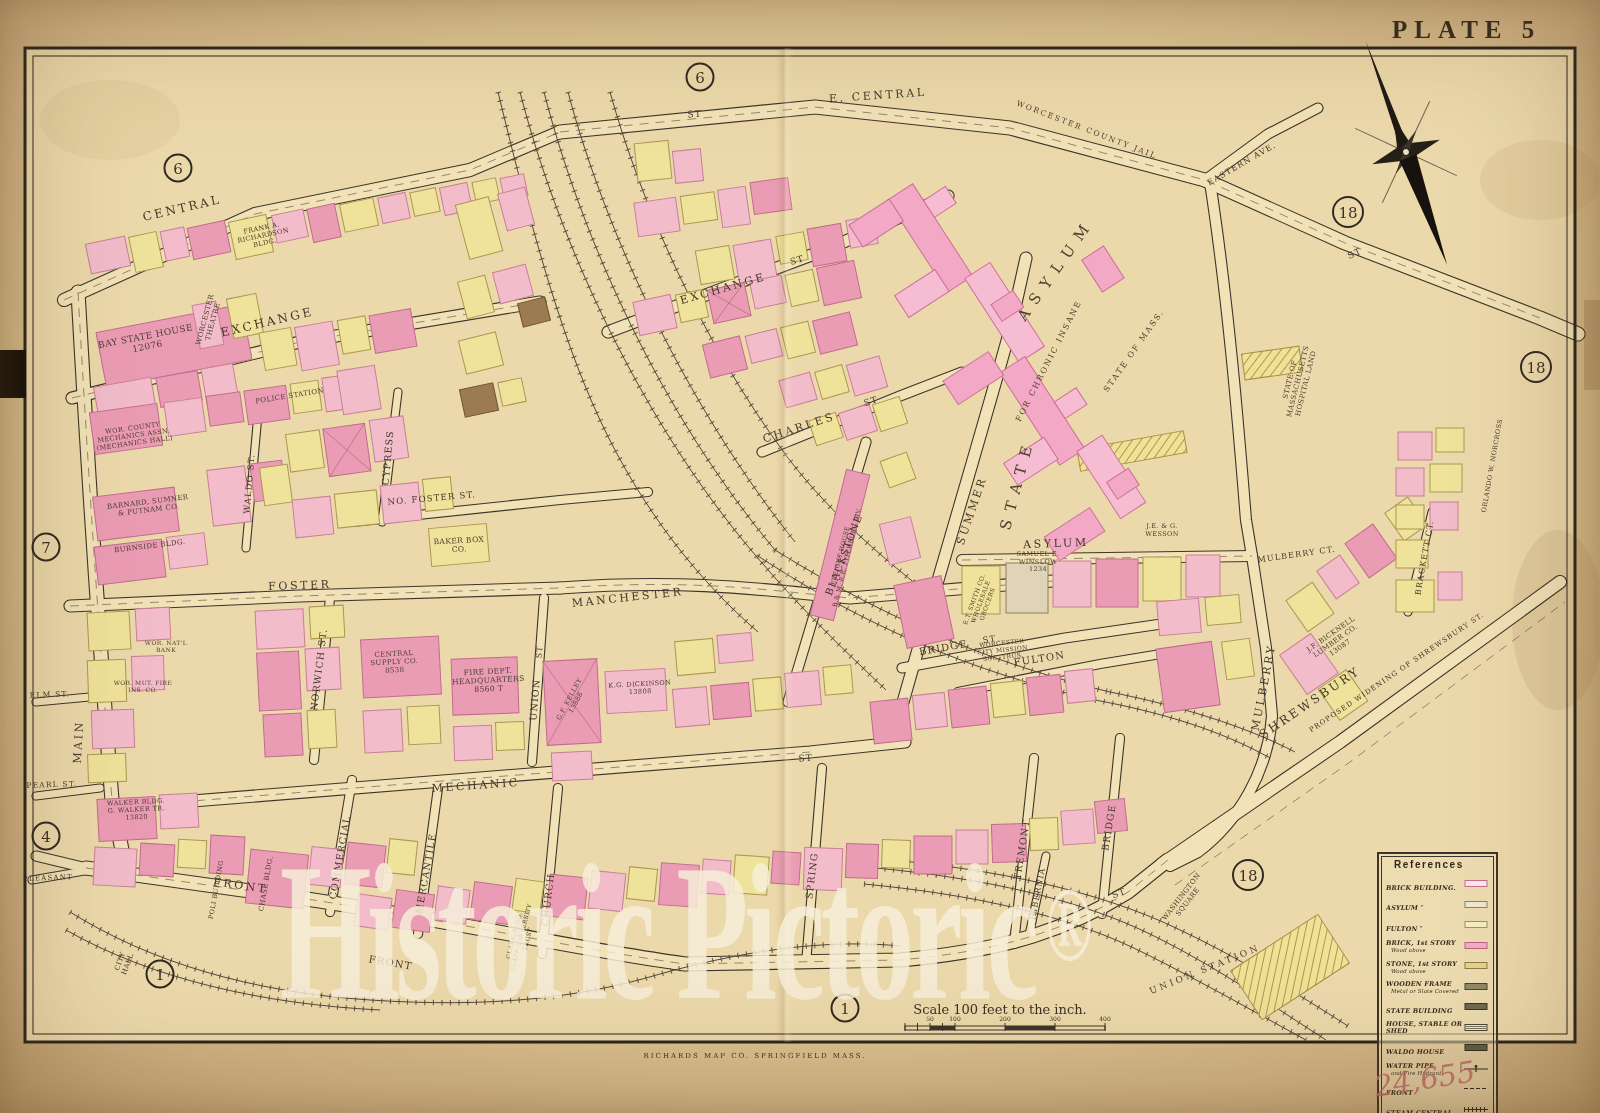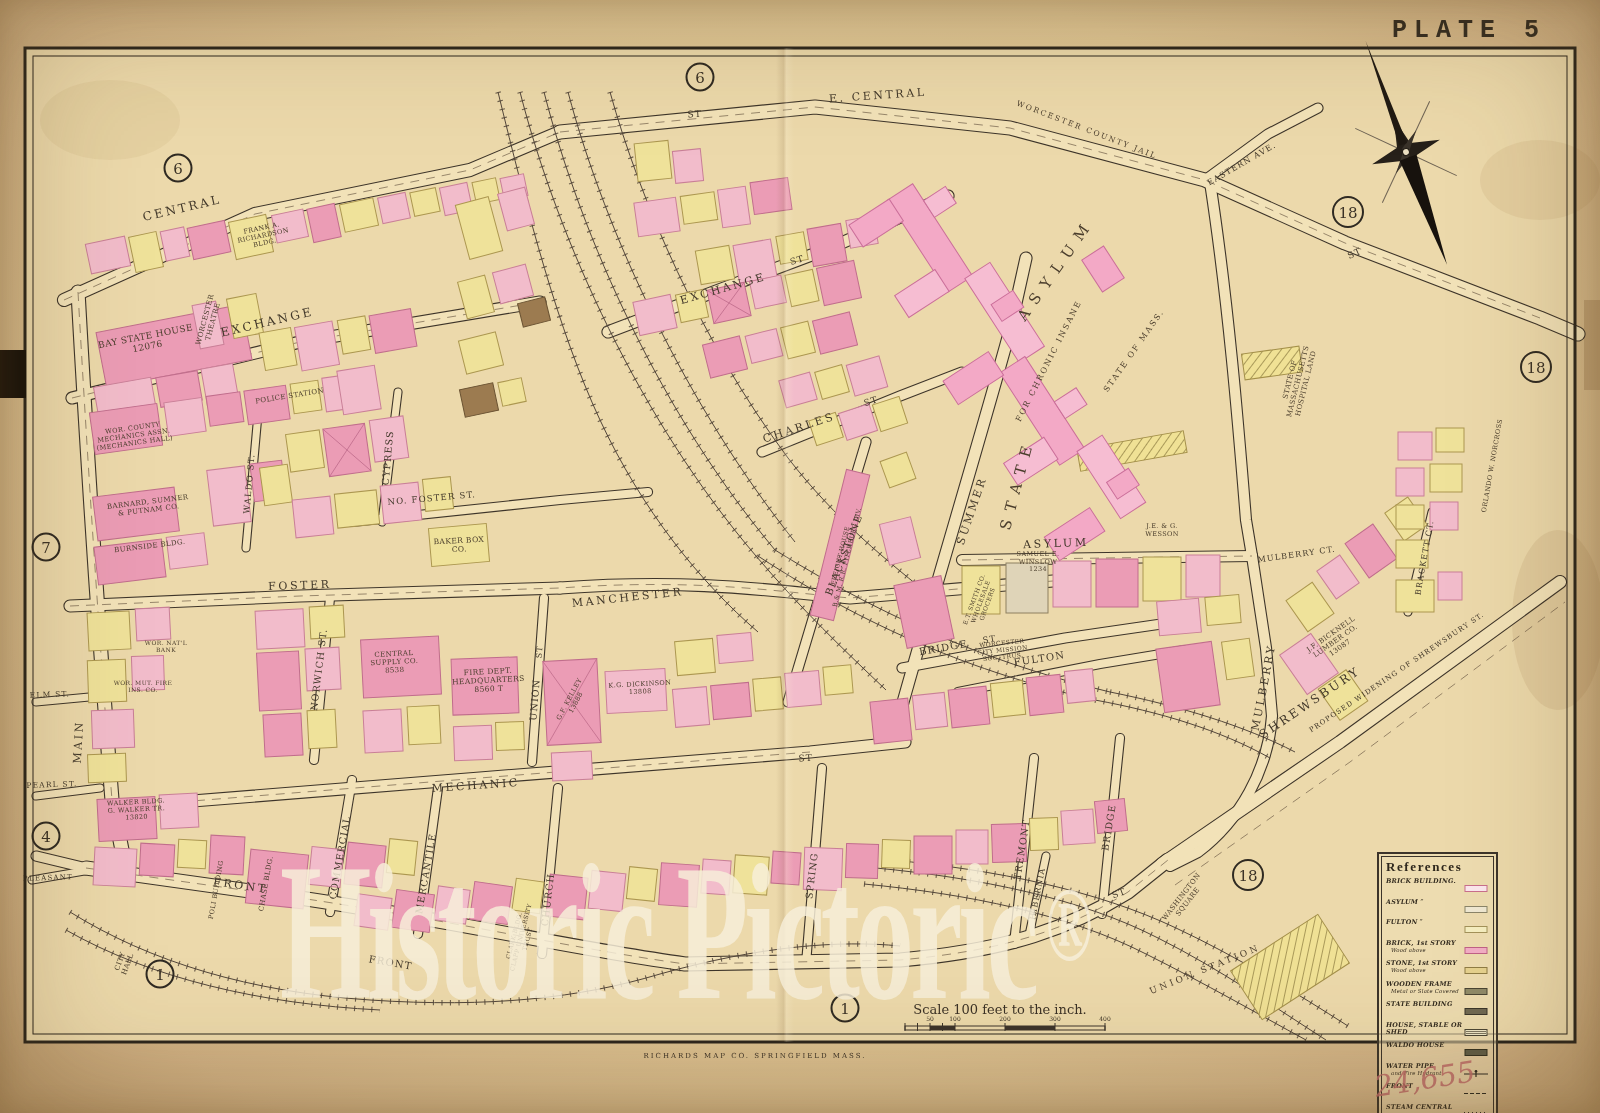--- a/index.html
+++ b/index.html
@@ -6,30 +6,30 @@
   .page{
     position:relative;width:1600px;height:1113px;overflow:hidden;
     font-family:"DejaVu Serif",serif;
     background:radial-gradient(ellipse at 50% 42%, #e7d3a5 0%, #e0c795 55%, #d0b184 84%, #bd9c6e 100%);
   }
   svg text{fill:#3b3226;font-family:"DejaVu Serif",serif;}
   svg text.st{fill:#42382a;}
   svg text.pl{fill:#4a3d2c;}
   #plate-label{
     position:absolute;left:1392px;top:16px;z-index:6;
-    font-family:Liberation Mono, monospace;font-weight:bold;font-size:25px;
+    font-family:Liberation Serif, serif;font-weight:bold;font-size:25px;
     letter-spacing:7px;color:#332c21;
   }
   #legend{
     position:absolute;left:1377px;top:852px;width:121px;z-index:3;
     border:2px solid #3c342a;outline:1px solid #3c342a;outline-offset:-5px;
     background:rgba(238,222,180,.55);padding:5px 6px 6px 7px;box-sizing:border-box;
   }
-  #legend .title{font-family:Liberation Serif, serif;font-weight:bold;font-size:13px;letter-spacing:1.6px;color:#2f281d;margin:0 0 3px 0;}
-  .lrow{display:flex;align-items:flex-start;justify-content:space-between;margin:0 0 1.5px 0;}
+  #legend .title{font-family:Liberation Sans, sans-serif;font-weight:bold;font-size:10px;letter-spacing:1.6px;color:#2f281d;margin:0 0 3px 8px;}
+  .lrow{display:flex;align-items:flex-end;justify-content:space-between;margin:0 0 1.5px 0;}
   .lrow .lab{font-style:italic;font-weight:bold;font-size:6.4px;line-height:1.12;color:#352d20;letter-spacing:.2px;}
   .lrow .lab .sub{display:block;font-size:5.4px;font-weight:normal;padding-left:5px;}
   .lrow .sym{flex:0 0 27px;text-align:right;}
   #watermark{
     position:absolute;left:280px;top:834px;z-index:4;white-space:nowrap;
     font-family:"Liberation Serif",serif;font-weight:bold;font-size:196px;line-height:1;
     color:rgba(247,238,217,.84);letter-spacing:-7px;
     transform:scaleX(.60);transform-origin:left top;pointer-events:none;
   }
   #watermark .reg{font-size:105px;letter-spacing:0;vertical-align:38px;margin-left:18px;}

